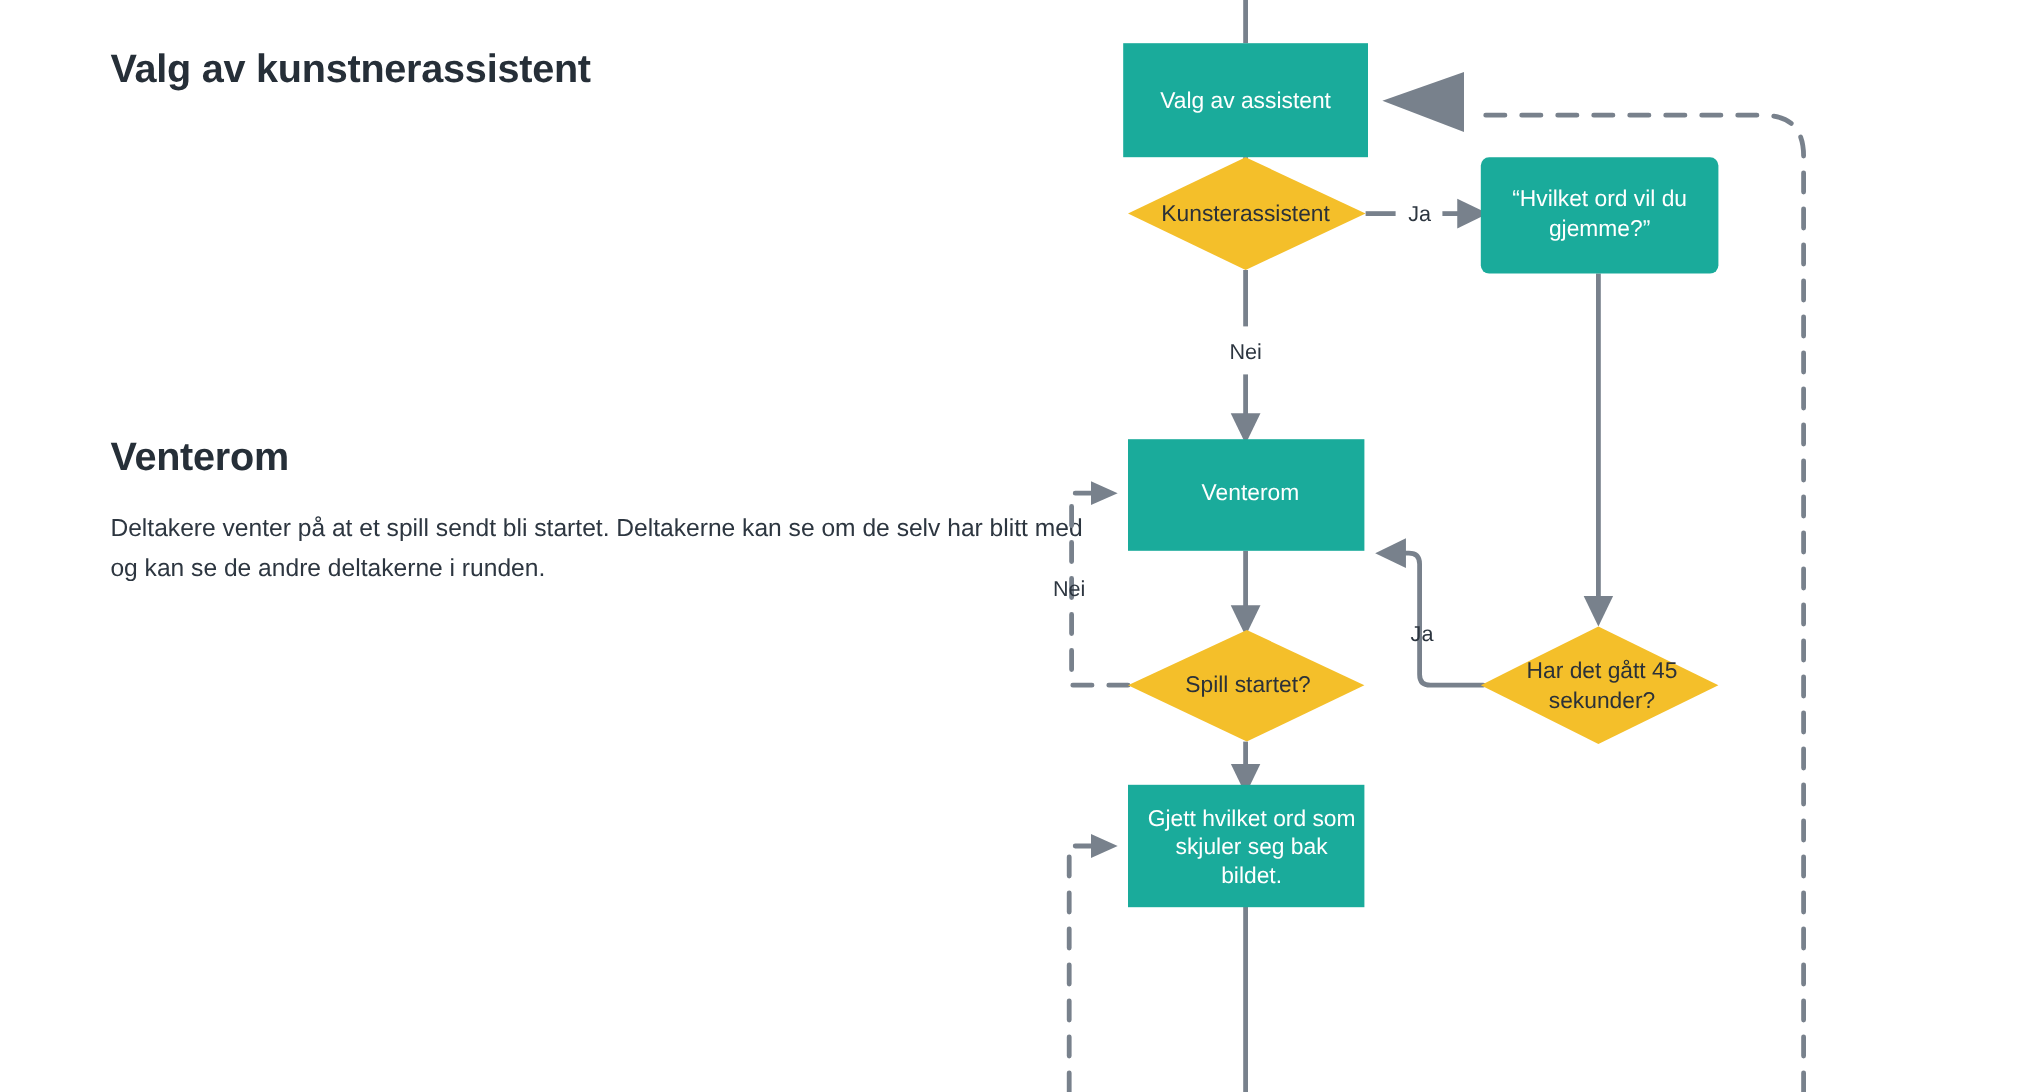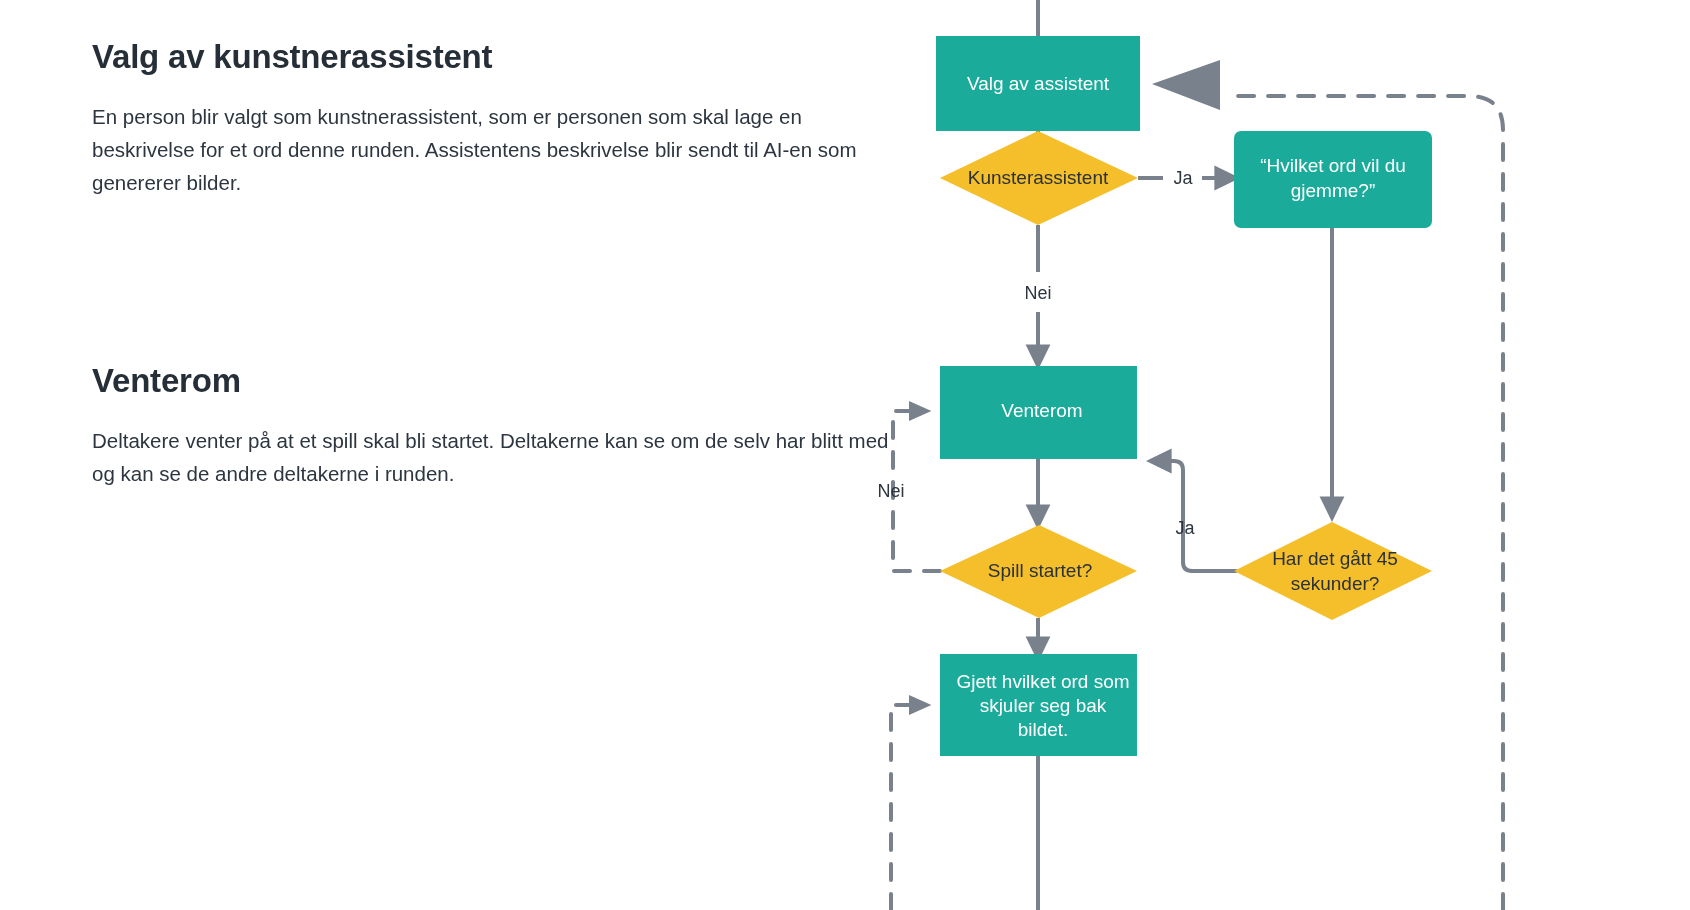--- a/index.html
+++ b/index.html
@@ -92,26 +92,25 @@
 </style>
 </head>
 <body>
 
 <div id="page">
 
   <div class="text-col">
 
     <div class="section s1">
       <h1 class="sec-title">Valg av kunstnerassistent</h1>
-      <p class="sec-body">En person blir valgt som kunstnerassistent, som er personen som skal lage en beskrivelse for et ord denne runden. Assistentens beskrivelse blir sendt til AI-en som genererer bilder.</p>
     </div>
 
     <div class="section s2">
       <h1 class="sec-title">Venterom</h1>
-      <p class="sec-body narrow">Deltakere venter på at et spill skal bli startet. Deltakerne kan se om de selv har blitt med og kan se de andre deltakerne i runden.</p>
+      <p class="sec-body narrow">Deltakere venter på at et spill sendt bli startet. Deltakerne kan se om de selv har blitt med og kan se de andre deltakerne i runden.</p>
     </div>
 
   </div>
 
   <div class="chart-wrap">
     <svg class="flow" width="830" height="910" viewBox="860 0 830 910" xmlns="http://www.w3.org/2000/svg">
 
       <defs>
         <marker id="ah" markerWidth="7" markerHeight="7" refX="3.4" refY="3.5" orient="auto" markerUnits="strokeWidth">
           <path d="M0,0.4 L6.4,3.5 L0,6.6 z" fill="#78818c"></path>

